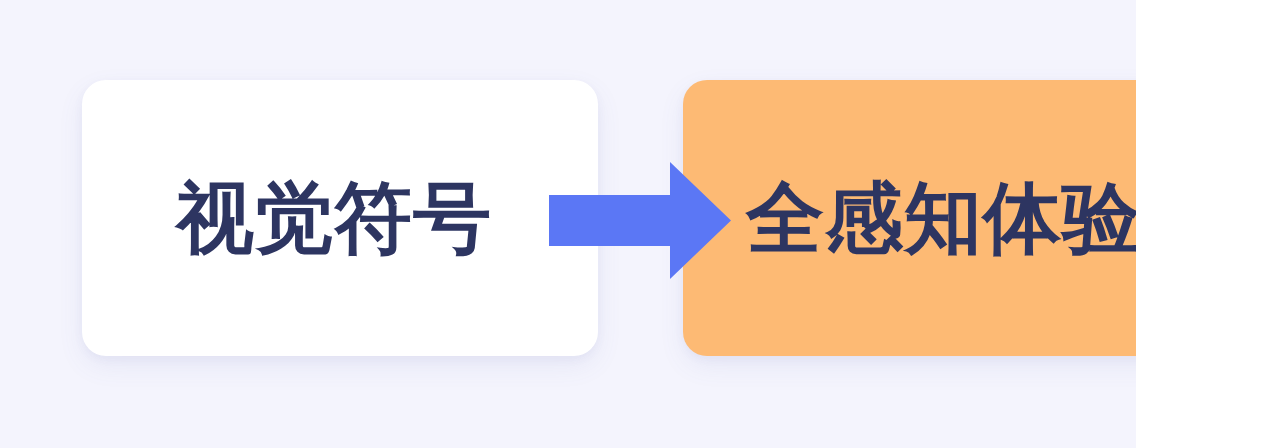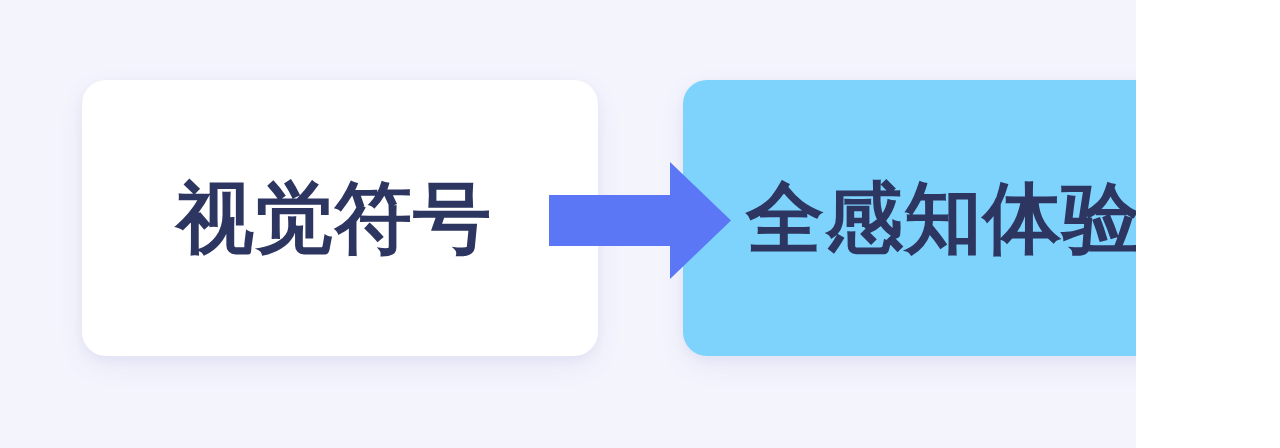--- a/index.html
+++ b/index.html
@@ -80,21 +80,21 @@
 </style>
 </head>
 <body>
 
 <div id="stage" style="background: rgb(244, 244, 253);">
 
   <div class="card" id="card-left" style="background: rgb(255, 255, 255);">
     <div class="card-label" id="label-left" style="color: rgb(45, 53, 97);">视觉符号</div>
   </div>
 
-  <div class="card" id="card-right" style="background: #7dd3fc;">
+  <div class="card" id="card-right" style="background: #fdba74;">
     <div class="card-label" id="label-right" style="color: rgb(45, 53, 97);">全感知体验</div>
   </div>
 
   <div id="flow-arrow">
     <svg viewBox="0 0 182 117" xmlns="http://www.w3.org/2000/svg" aria-hidden="true">
       <polygon id="arrow-shape" points="0,33 121,33 121,0 182,58.5 121,117 121,84 0,84" fill="#5b77f5"></polygon>
     </svg>
   </div>
 
 </div>

